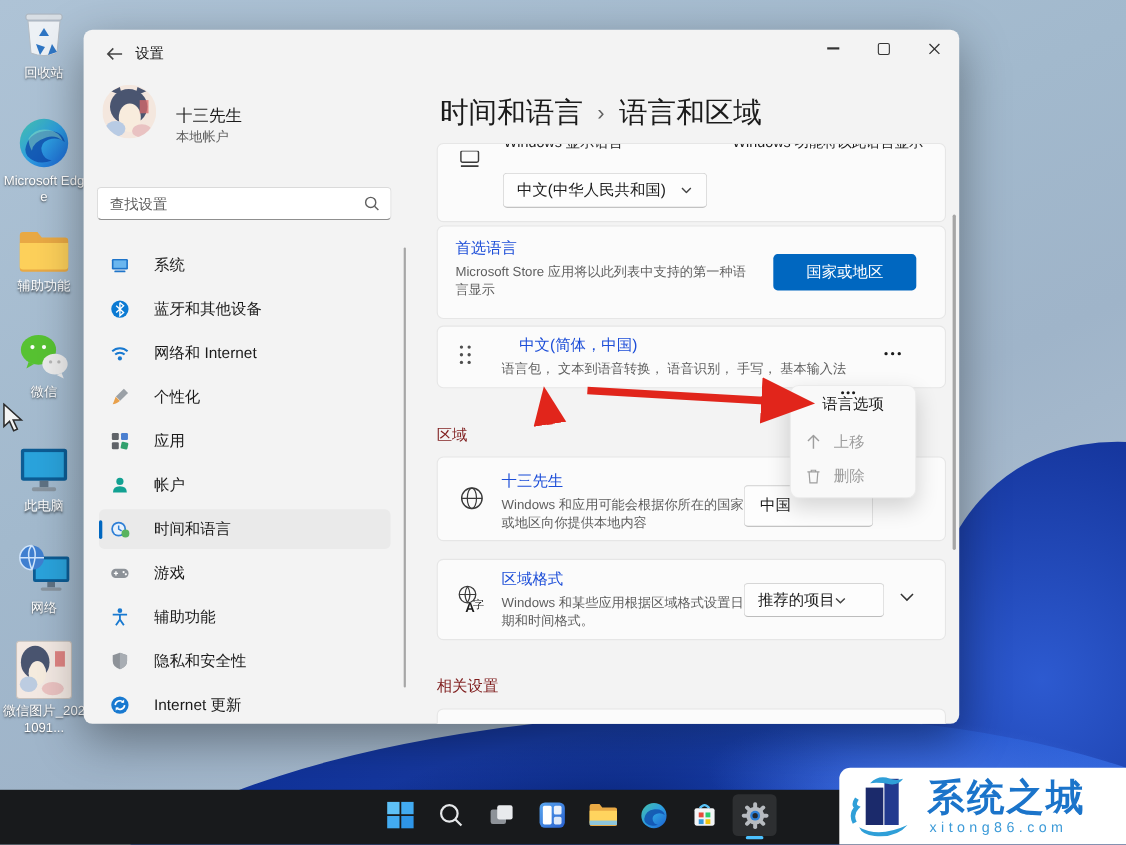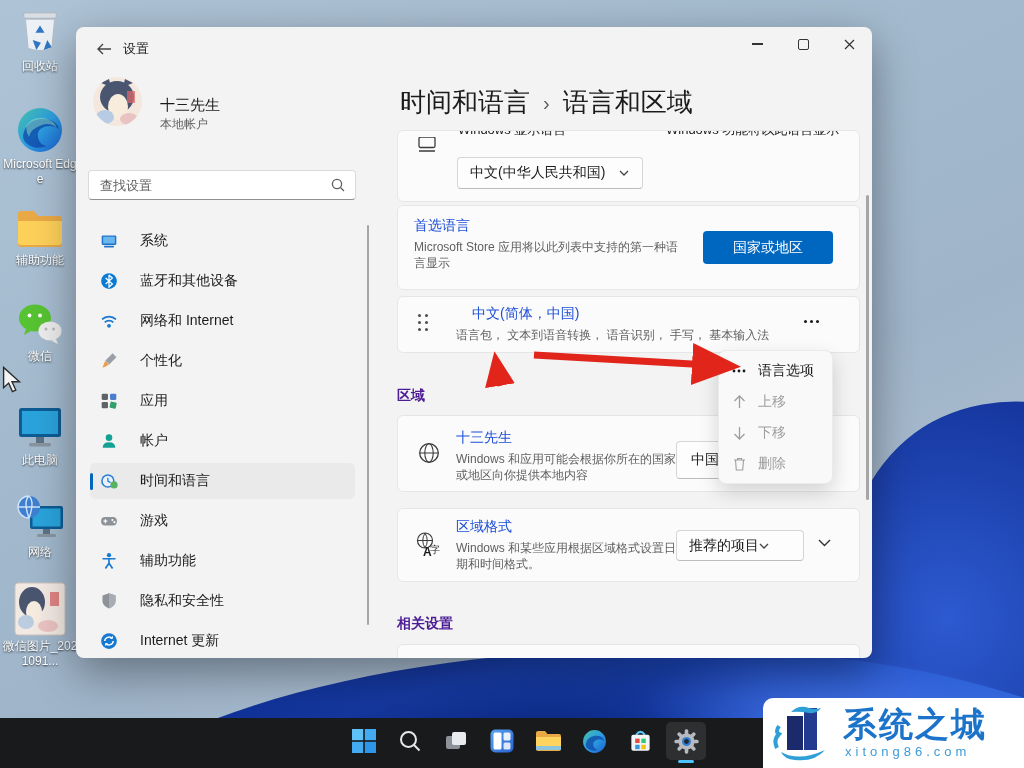--- a/index.html
+++ b/index.html
@@ -28,26 +28,26 @@
     font-size:14px;color:#1b1b1b;}
   .navitem .nicon{width:18px;height:18px;margin-left:10px;margin-right:22px;flex:0 0 auto;}
   .navitem.active{background:#eaeaea;}
   .navbar-pill{left:14px;width:3px;height:17px;border-radius:2px;background:#0067c0;}
   .card{left:321px;width:463px;background:#fbfbfb;border:1px solid #e6e6e6;border-radius:6px;
     box-sizing:border-box;overflow:hidden;}
   .ctitle{font-size:14px;color:#1d4ed8;}
   .cdesc{font-size:12px;color:#5f5f5f;line-height:16px;}
   .drop{position:absolute;background:#fdfdfd;border:1px solid #d6d6d6;border-bottom-color:#bdbdbd;
     border-radius:4px;display:flex;align-items:center;font-size:14px;color:#1b1b1b;box-sizing:border-box;}
-  .sechdr{font-size:14px;font-weight:700;color:#4c1d95;}
+  .sechdr{font-size:14px;font-weight:400;color:#7f1d1d;}
   .menu{left:718px;top:350px;width:113px;background:#f9f9f9;border:1px solid #ebebeb;border-radius:8px;
     box-shadow:0 8px 20px rgba(0,0,0,.16);padding:4px 0;z-index:40;}
   .mitem{height:31px;display:flex;align-items:center;font-size:14px;padding:0 10px;}
   .mitem .micon{width:20px;display:flex;justify-content:center;margin-right:9px;}
-  .mitem.on{color:#1b1b1b;}
+  .mitem.on{color:#1b1b1b;flex-direction:column;}
   .mitem.off{color:#9e9e9e;}
   
   #taskbar{left:0;top:718px;width:1024px;height:50px;background:#181a1c;z-index:30;}
   .tcell{position:absolute;top:722px;width:40px;height:38px;border-radius:5px;display:flex;
     align-items:center;justify-content:center;z-index:31;}
   .tcell.active{background:#2d2f31;}
   #watermark{left:763px;top:698px;width:261px;height:70px;background:#fff;border-radius:10px 0 0 0;z-index:50;}
   .wm-brand{position:absolute;left:80px;top:4px;font-size:34px;font-weight:700;color:#1b74ca;letter-spacing:2px;}
   .wm-domain{position:absolute;left:82px;top:46px;font-size:13px;color:#3d9bd8;letter-spacing:4px;}
   .scrollbar{background:#a6a6a6;border-radius:2px;z-index:25;}
@@ -406,28 +406,20 @@
       <span class="micon">
         <svg width="13" height="14" viewBox="0 0 13 14">
             <path d="M6.5 13 V1.5 M1.5 6 L6.5 1 L11.5 6" stroke="#9e9e9e" stroke-width="1.3" fill="none"></path>
           </svg>
       </span>
       <span>上移</span>
     </div>
     <div class="mitem off">
       <span class="micon">
         <svg width="13" height="14" viewBox="0 0 13 14">
-            <path d="M6.5 1 V12.5 M1.5 8 L6.5 13 L11.5 8" stroke="#9e9e9e" stroke-width="1.3" fill="none"></path>
-          </svg>
-      </span>
-      <span>下移</span>
-    </div>
-    <div class="mitem off">
-      <span class="micon">
-        <svg width="13" height="14" viewBox="0 0 13 14">
             <path d="M1 3 H12 M4.5 3 V1.5 H8.5 V3 M2.5 3 L3.3 13 H9.7 L10.5 3" stroke="#9e9e9e" stroke-width="1.1" fill="none"></path>
           </svg>
       </span>
       <span>删除</span>
     </div>
   </div>
 
   <svg class="annot" width="1024" height="768">
     <defs>
       <marker id="ah1" markerWidth="8" markerHeight="8" refX="5" refY="3" orient="auto">

